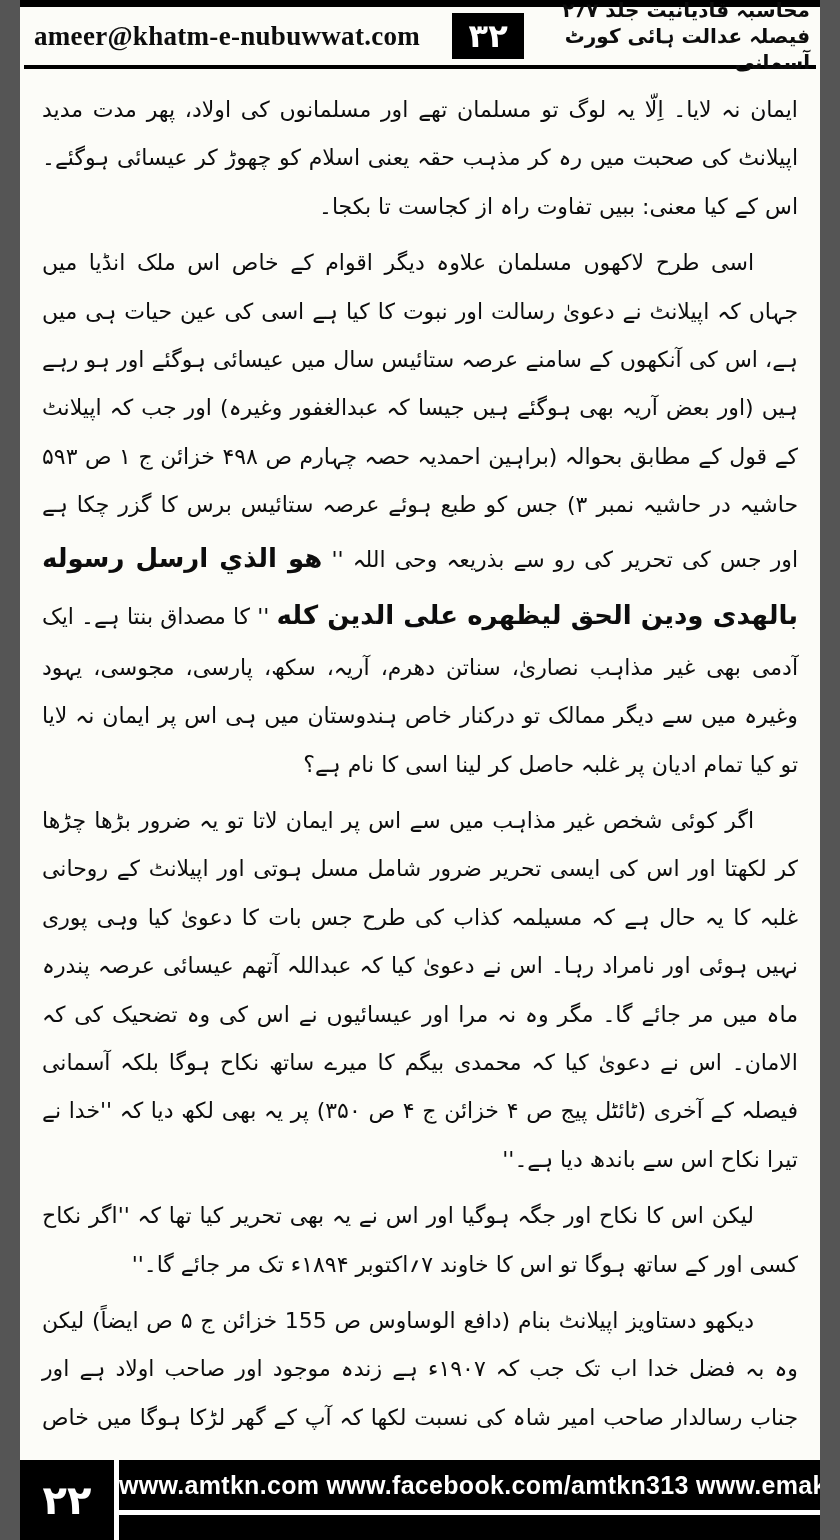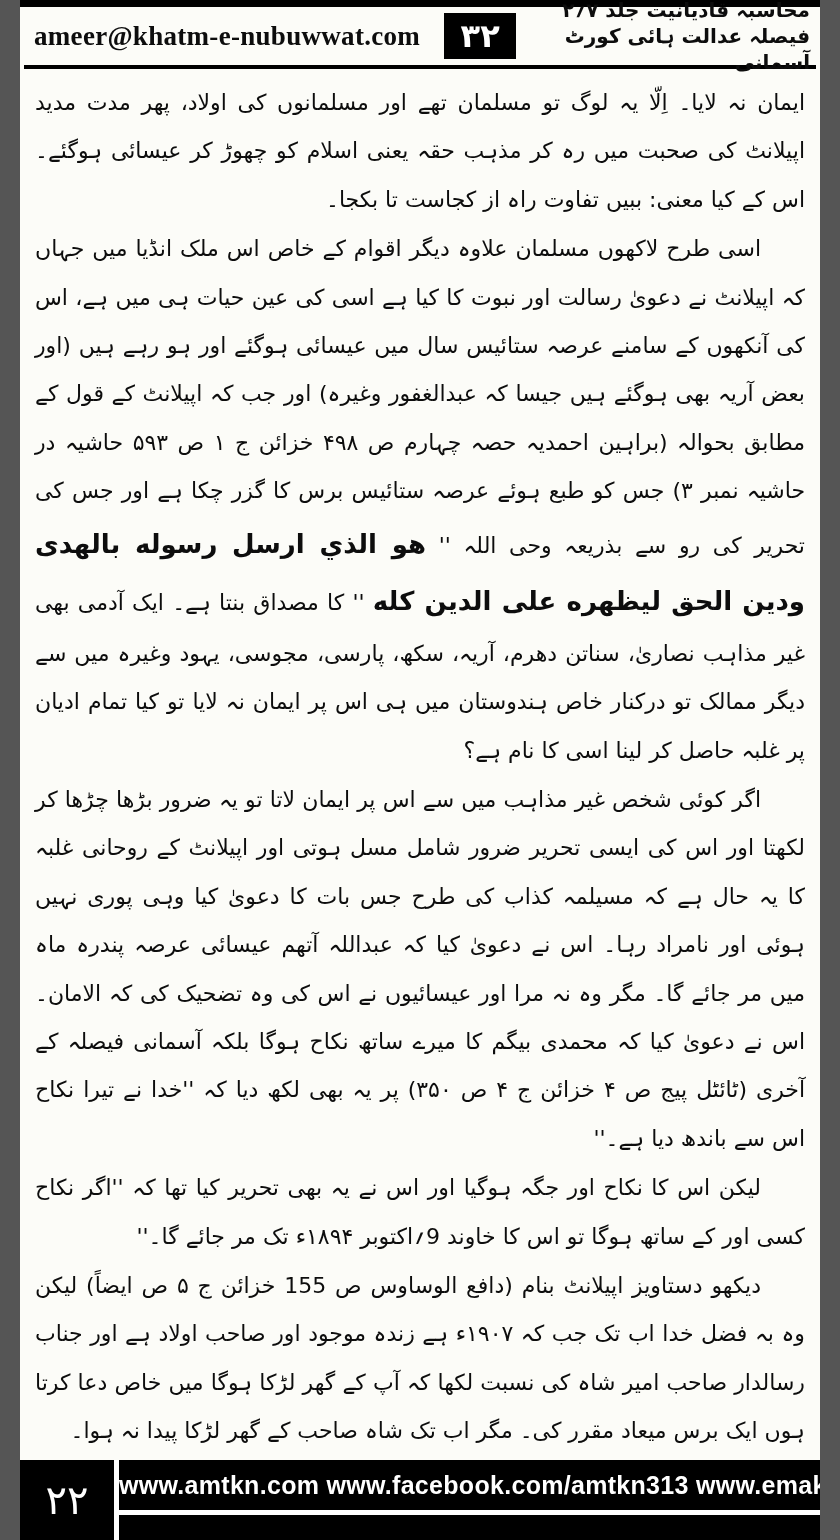--- a/index.html
+++ b/index.html
@@ -30,21 +30,21 @@
     letter-spacing: 0.3px;
     white-space: nowrap;
   }
   .header-pagebox {
     background: #000;
     color: #fff;
     font-weight: bold;
     font-size: 32px;
     width: 72px;
     height: 46px;
-    margin: 0 24px;
+    margin: 0 32px;
     display: flex;
     align-items: center;
     justify-content: center;
     flex: 0 0 auto;
   }
   .header-title {
     flex: 1;
     direction: rtl;
     text-align: right;
     font-weight: bold;
@@ -58,21 +58,21 @@
     top: 78px;
     bottom: 88px;
     left: 14px;
     right: 14px;
     overflow: hidden;
     direction: rtl;
     text-align: justify;
     font-size: 22px;
     line-height: 2.2;
   }
-  .content p { margin: 1px; }
+  .content p { margin: 8px; }
   .content p.indent { text-indent: 44px; }
   .arabic-quote {
     font-weight: bold;
     font-size: 26px;
   }
 
   .footer {
     position: absolute;
     left: 0;
     right: 0;
@@ -80,21 +80,21 @@
     height: 80px;
     background: #fff;
     display: flex;
     gap: 5px;
     box-sizing: border-box;
   }
   .footer-pagebox {
     width: 94px;
     background: #000;
     color: #fff;
-    font-weight: normal;
+    font-weight: bold;
     font-size: 40px;
     display: flex;
     align-items: center;
     justify-content: center;
     flex: 0 0 auto;
   }
   .footer-right {
     flex: 1;
     display: flex;
     flex-direction: column;
@@ -138,21 +138,21 @@
     </p>
     <p class="indent">
       <span>اسی طرح لاکھوں مسلمان علاوہ دیگر اقوام کے خاص اس ملک انڈیا میں جہاں کہ اپیلانٹ نے دعویٰ رسالت اور نبوت کا کیا ہے اسی کی عین حیات ہی میں ہے، اس کی آنکھوں کے سامنے عرصہ ستائیس سال میں عیسائی ہوگئے اور ہو رہے ہیں (اور بعض آریہ بھی ہوگئے ہیں جیسا کہ عبدالغفور وغیرہ) اور جب کہ اپیلانٹ کے قول کے مطابق بحوالہ (براہین احمدیہ حصہ چہارم ص ۴۹۸ خزائن ج ۱ ص ۵۹۳ حاشیہ در حاشیہ نمبر ۳) جس کو طبع ہوئے عرصہ ستائیس برس کا گزر چکا ہے اور جس کی تحریر کی رو سے بذریعہ وحی اللہ ''</span>
       <span class="arabic-quote">هو الذي ارسل رسوله بالهدى ودين الحق ليظهره على الدين كله</span>
       <span>'' کا مصداق بنتا ہے۔ ایک آدمی بھی غیر مذاہب نصاریٰ، سناتن دھرم، آریہ، سکھ، پارسی، مجوسی، یہود وغیرہ میں سے دیگر ممالک تو درکنار خاص ہندوستان میں ہی اس پر ایمان نہ لایا تو کیا تمام ادیان پر غلبہ حاصل کر لینا اسی کا نام ہے؟</span>
     </p>
     <p class="indent">
       <span>اگر کوئی شخص غیر مذاہب میں سے اس پر ایمان لاتا تو یہ ضرور بڑھا چڑھا کر لکھتا اور اس کی ایسی تحریر ضرور شامل مسل ہوتی اور اپیلانٹ کے روحانی غلبہ کا یہ حال ہے کہ مسیلمہ کذاب کی طرح جس بات کا دعویٰ کیا وہی پوری نہیں ہوئی اور نامراد رہا۔ اس نے دعویٰ کیا کہ عبداللہ آتھم عیسائی عرصہ پندرہ ماہ میں مر جائے گا۔ مگر وہ نہ مرا اور عیسائیوں نے اس کی وہ تضحیک کی کہ الامان۔ اس نے دعویٰ کیا کہ محمدی بیگم کا میرے ساتھ نکاح ہوگا بلکہ آسمانی فیصلہ کے آخری (ٹائٹل پیج ص ۴ خزائن ج ۴ ص ۳۵۰) پر یہ بھی لکھ دیا کہ ''خدا نے تیرا نکاح اس سے باندھ دیا ہے۔''</span>
     </p>
     <p class="indent">
-      <span>لیکن اس کا نکاح اور جگہ ہوگیا اور اس نے یہ بھی تحریر کیا تھا کہ ''اگر نکاح کسی اور کے ساتھ ہوگا تو اس کا خاوند 9؍اکتوبر ۱۸۹۴ء تک مر جائے گا۔''</span>
+      <span>لیکن اس کا نکاح اور جگہ ہوگیا اور اس نے یہ بھی تحریر کیا تھا کہ ''اگر نکاح کسی اور کے ساتھ ہوگا تو اس کا خاوند ۷؍اکتوبر ۱۸۹۴ء تک مر جائے گا۔''</span>
     </p>
     <p class="indent">
       <span>دیکھو دستاویز اپیلانٹ بنام (دافع الوساوس ص 155 خزائن ج ۵ ص ایضاً) لیکن وہ بہ فضل خدا اب تک جب کہ ۱۹۰۷ء ہے زندہ موجود اور صاحب اولاد ہے اور جناب رسالدار صاحب امیر شاہ کی نسبت لکھا کہ آپ کے گھر لڑکا ہوگا میں خاص دعا کرتا ہوں ایک برس میعاد مقرر کی۔ مگر اب تک شاہ صاحب کے گھر لڑکا پیدا نہ ہوا۔</span>
     </p>
   </main>
 
   <footer class="footer">
     <div class="footer-pagebox">
       <span>۲۲</span>
     </div>

